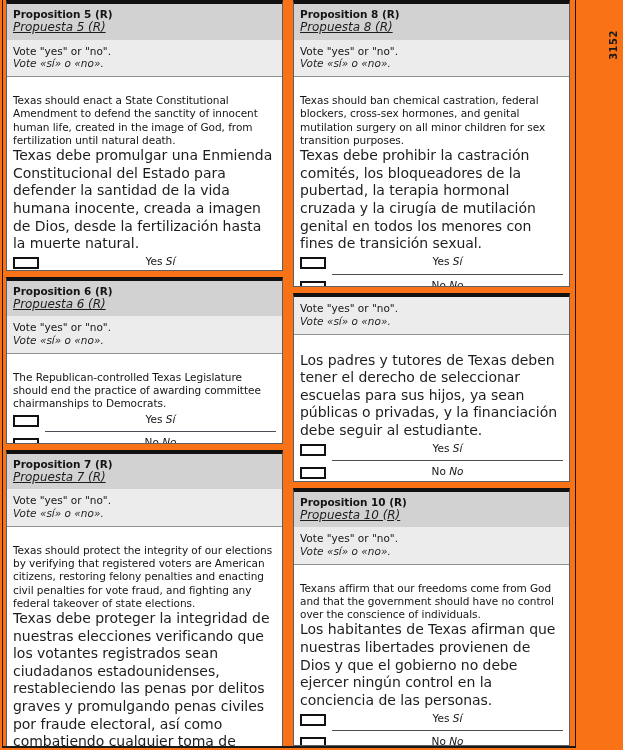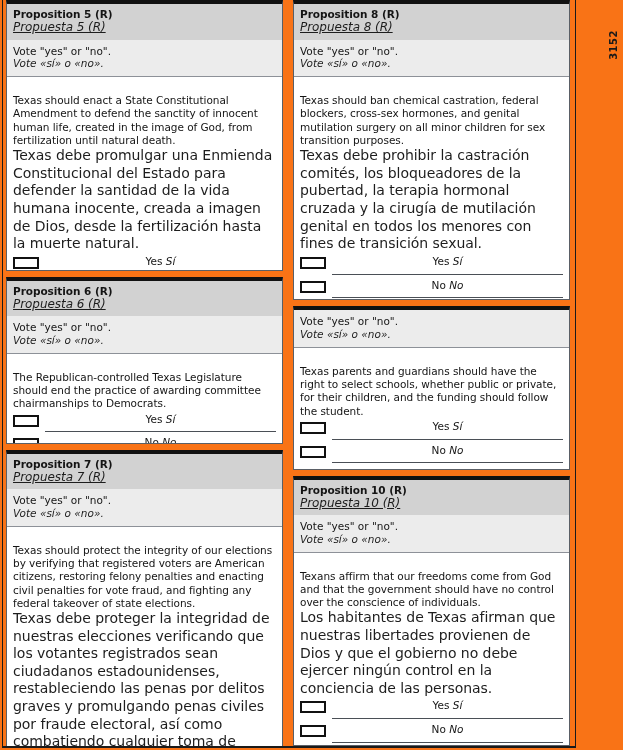--- a/index.html
+++ b/index.html
@@ -289,21 +289,21 @@
               </div>
             </div>
           </div>
         </div>
         <div class="contest">
           <div class="contest-instruction">
             <div class="instr-en">Vote "yes" or "no".</div>
             <div class="instr-es">Vote «sí» o «no».</div>
           </div>
           <div class="contest-body">
-            <div class="body-en">Texas parents and guardians should have the right to select schools, whether public or private, for their children, and the funding should follow the student.</div>
+            <div class="body-es">Los padres y tutores de Texas deben tener el derecho de seleccionar escuelas para sus hijos, ya sean públicas o privadas, y la financiación debe seguir al estudiante.</div>
           </div>
           <div class="choices">
             <div class="choice">
               <div class="choice-box"></div>
               <div class="choice-right">
                 <div class="choice-label"><span>Yes</span> <span class="es">Sí</span></div>
                 <div class="choice-rule"></div>
               </div>
             </div>
             <div class="choice">

